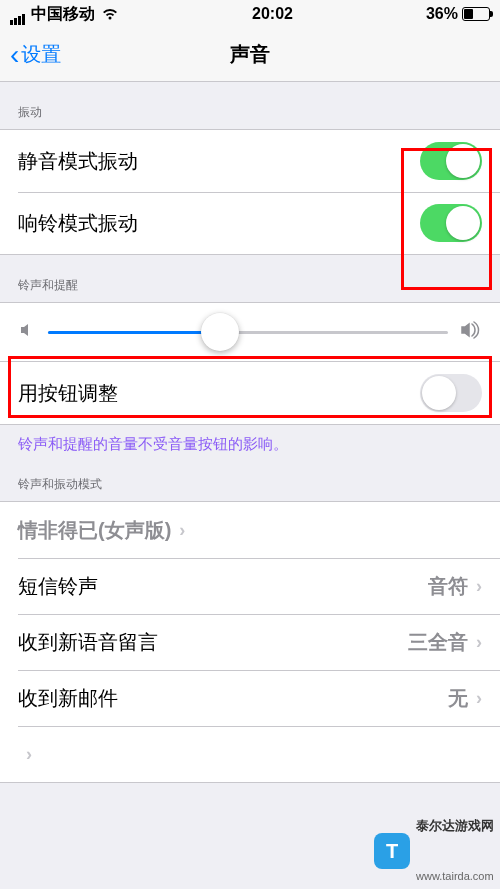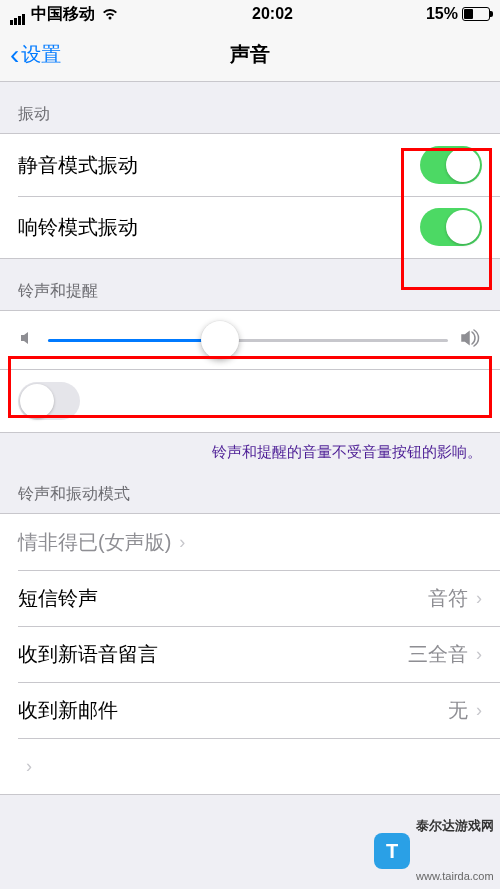--- a/index.html
+++ b/index.html
@@ -46,28 +46,27 @@
   .nav-title {
     position: absolute;
     left: 0; right: 0;
     text-align: center;
     font-size: 20px;
     font-weight: 600;
     pointer-events: none;
   }
   .section-header {
     padding: 22px 18px 8px;
-    font-size: 16px;
+    font-size: 12px;
     color: #6d6d72;
   }
   .section-footer {
     padding: 10px 18px 8px;
     font-size: 15px;
-    color: #4c1d95;
-    text-align: right;
+    color: #8b5cf6;
   }
   .cell-group {
     background: #fff;
     border-top: 1px solid #c8c7cc;
     border-bottom: 1px solid #c8c7cc;
   }
   .cell {
     min-height: 56px;
     padding: 12px 18px;
     display: flex;
@@ -82,20 +81,21 @@
     position: absolute;
     left: 18px; right: 0; top: 0;
     height: 1px;
     background: #c8c7cc;
   }
   .cell-value {
     color: #8e8e93;
     font-size: 20px;
     display: flex;
     align-items: center;
+    font-weight: bold;
   }
   .chev {
     color: #c7c7cc;
     font-size: 18px;
     margin-left: 8px;
   }
   
   .toggle {
     width: 62px; height: 38px;
     border-radius: 19px;
@@ -203,21 +203,21 @@
     </span>
     <span>中国移动</span>
     <span>
       <svg width="18" height="14" viewBox="0 0 18 14">
           <path d="M9 12.5a1.5 1.5 0 100-3 1.5 1.5 0 000 3zm-4.2-4.8a6 6 0 018.4 0l-1.4 1.4a4 4 0 00-5.6 0L4.8 7.7zM2 4.9a10 10 0 0114 0l-1.4 1.4a8 8 0 00-11.2 0L2 4.9z" fill="#000"></path>
         </svg>
     </span>
   </div>
   <div>20:02</div>
   <div class="status-right">
-    <span>15%</span>
+    <span>36%</span>
     <span class="battery">
       <span class="battery-fill" style="width:36%"></span>
     </span>
   </div>
 </div>
 
 <div class="nav-bar">
   <div class="nav-back">
     <span class="nav-chevron">‹</span>
     <span>设置</span>
@@ -254,20 +254,21 @@
   </div>
   <span>
     <svg width="22" height="18" viewBox="0 0 22 18">
         <path d="M2 6h3l4-3v12l-4-3H2z M12 3c2 1.5 3 3.5 3 6s-1 4.5-3 6 M14 1c3 2 4.5 5 4.5 8s-1.5 6-4.5 8" fill="none" stroke="#8e8e93" stroke-width="1.5" stroke-linecap="round"></path>
         <path d="M2 6h3l4-3v12l-4-3H2z" fill="#8e8e93"></path>
       </svg>
   </span>
 </div>
 <div class="cell-group" style="border-top:none;">
   <div class="cell">
+    <span>用按钮调整</span>
     <div class="toggle off">
         <div class="toggle-knob"></div>
       </div>
   </div>
 </div>
 <div class="section-footer">铃声和提醒的音量不受音量按钮的影响。</div>
 
 <div class="section-header" style="padding-top:14px">铃声和振动模式</div>
 <div class="cell-group">
   <div class="cell">

